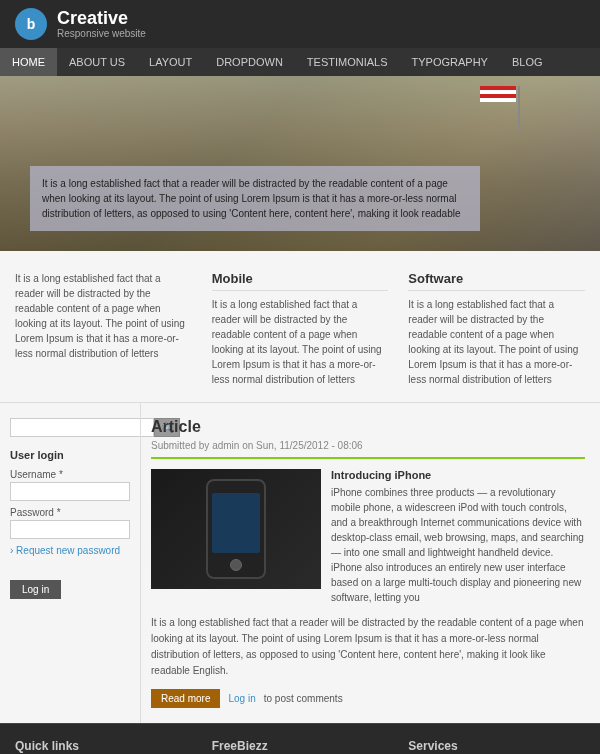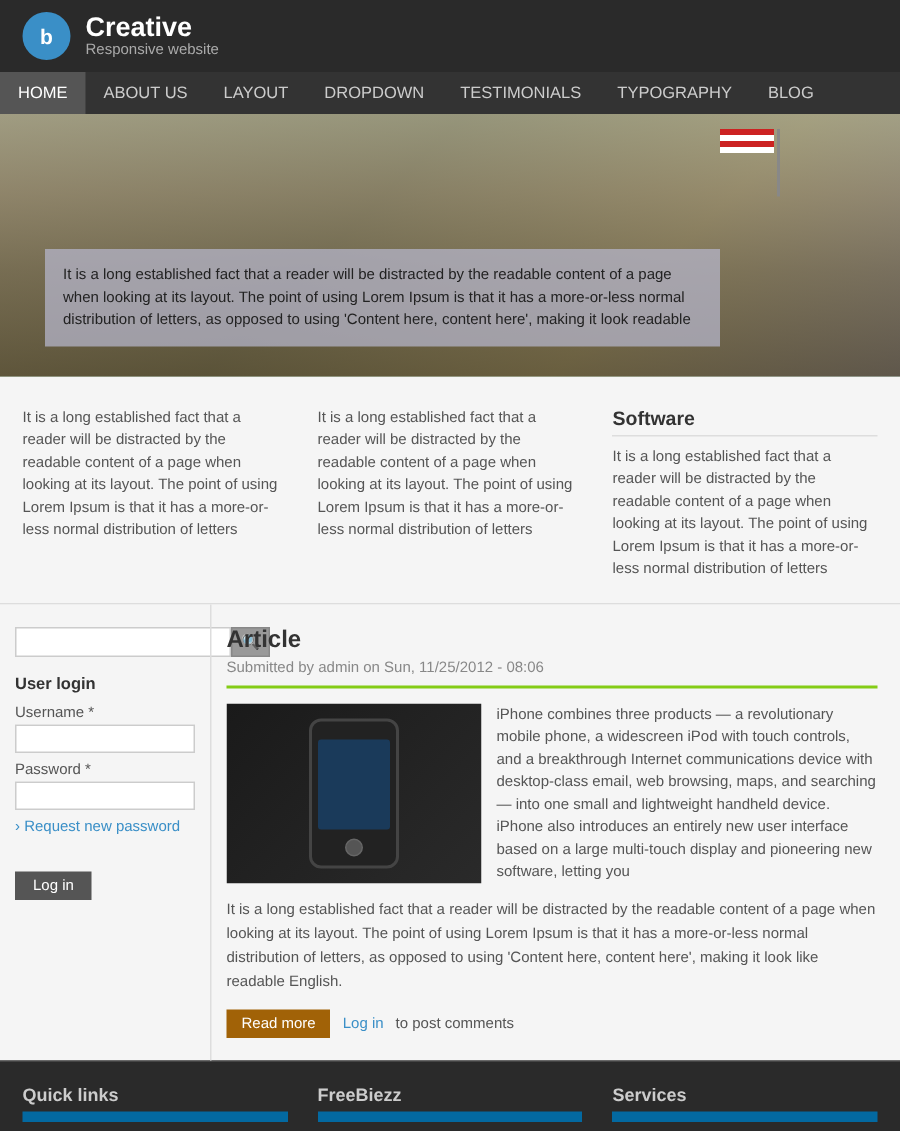--- a/index.html
+++ b/index.html
@@ -112,20 +112,21 @@
   </div>
 </div>
 
 <div id="three-cols">
   <div class="col-third">
     <p>It is a long established fact that a reader will be distracted by the readable content of a page when looking at its layout.
 
 The point of using Lorem Ipsum is that it has a more-or-less normal distribution of letters</p>
   </div>
   <div class="col-third">
+    <h3>Mobile</h3>
     <p>It is a long established fact that a reader will be distracted by the readable content of a page when looking at its layout.
 
 The point of using Lorem Ipsum is that it has a more-or-less normal distribution of letters</p>
   </div>
   <div class="col-third">
     <h3>Software</h3>
     <p>It is a long established fact that a reader will be distracted by the readable content of a page when looking at its layout.
 
 The point of using Lorem Ipsum is that it has a more-or-less normal distribution of letters</p>
   </div>
@@ -159,20 +160,21 @@
       <div class="article-inner">
         <div class="article-img">
           <div class="phone-bg">
             <div class="phone-shape">
               <div class="phone-screen"></div>
               <div class="phone-btn"></div>
             </div>
           </div>
         </div>
         <div class="article-right">
+          <h5>Introducing  iPhone</h5>
           <p>iPhone combines three products — a revolutionary mobile phone, a widescreen iPod with touch controls, and a breakthrough Internet communications device with desktop-class email, web browsing, maps, and searching — into one small and lightweight handheld device. iPhone also introduces an entirely new user interface based on a large multi-touch display and pioneering new software, letting you</p>
         </div>
       </div>
 
       <p class="article-body">It is a long established fact that a reader will be distracted by the readable content of a page when looking at its layout. The point of using Lorem Ipsum is that it has a more-or-less normal distribution of letters, as opposed to using 'Content here, content here', making it look like readable English.</p>
 
       <div class="article-actions">
         <button class="btn-readmore">Read more</button>
         <a href="#" class="btn-login-link">Log in</a>
         <span>to post comments</span>

